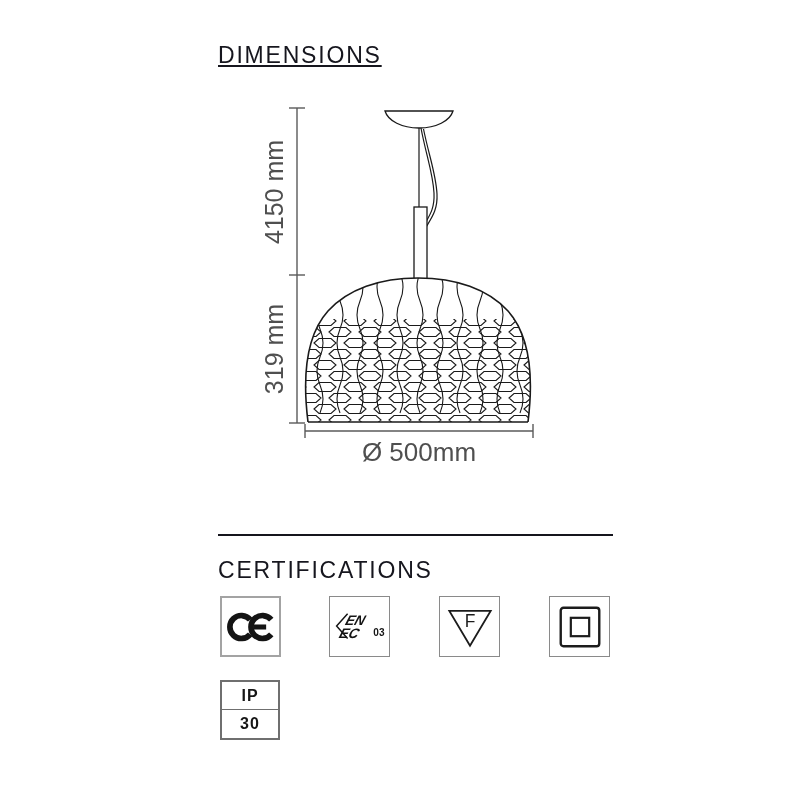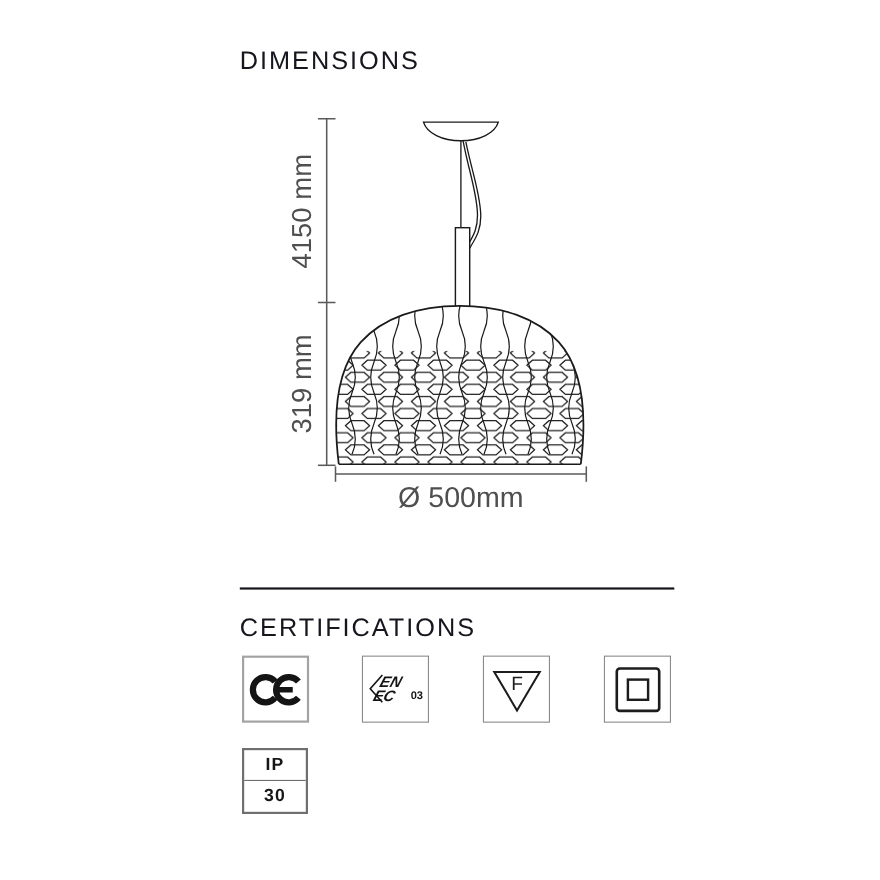--- a/index.html
+++ b/index.html
@@ -5,21 +5,21 @@
   html,body{margin:0;padding:0;}
   body{
     width:800px;height:800px;position:relative;background:#ffffff;
     font-family:"Liberation Sans", sans-serif;overflow:hidden;
   }
   .section-title{
     position:absolute;left:218px;margin:0;
     font-size:23px;font-weight:400;letter-spacing:1.8px;
     color:#16161e;
   }
-  #dimensions-title{top:42px;}
+  #dimensions-title{top:42px;text-decoration:underline;}
   #certifications-title{top:557px;}
   .divider{
     position:absolute;left:218px;top:534px;width:395px;height:0;
     border-top:2px solid #15151d;
   }
   #lamp-drawing{position:absolute;left:250px;top:95px;}
   svg text{font-family:"Liberation Sans", sans-serif;}
   .dim-text{fill:#4f4f4f;font-size:25px;}
   .dia-text{fill:#4f4f4f;font-size:26px;}
   .badge{

